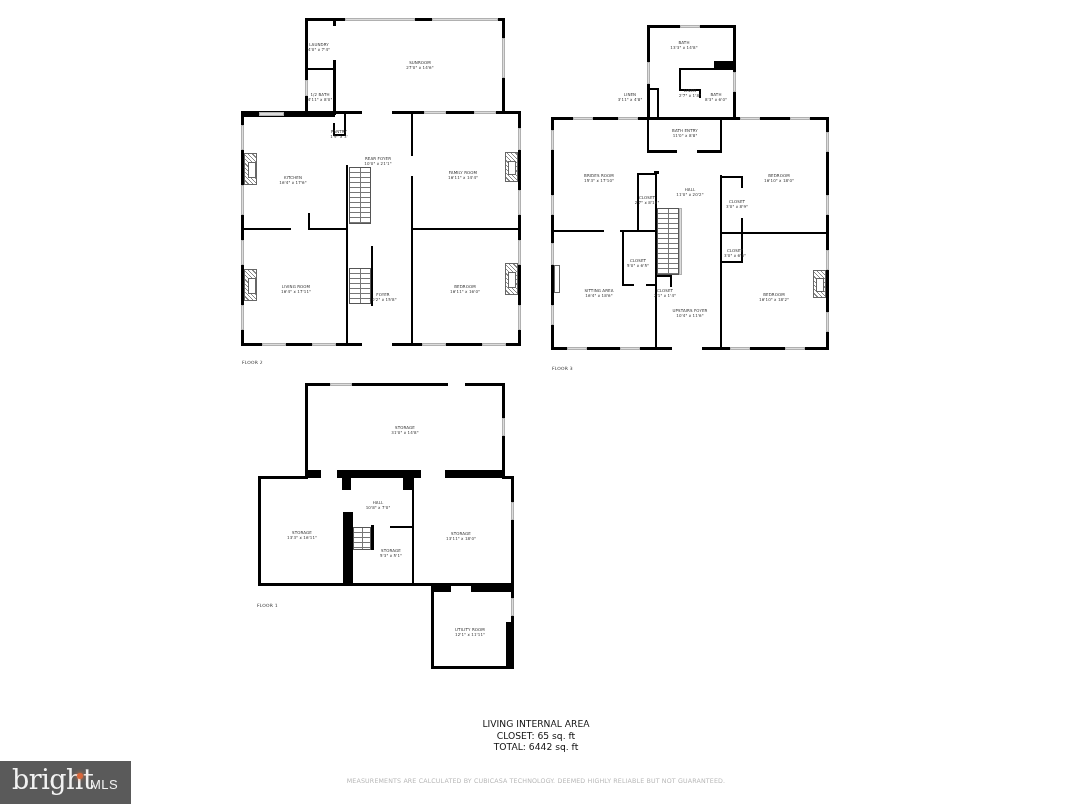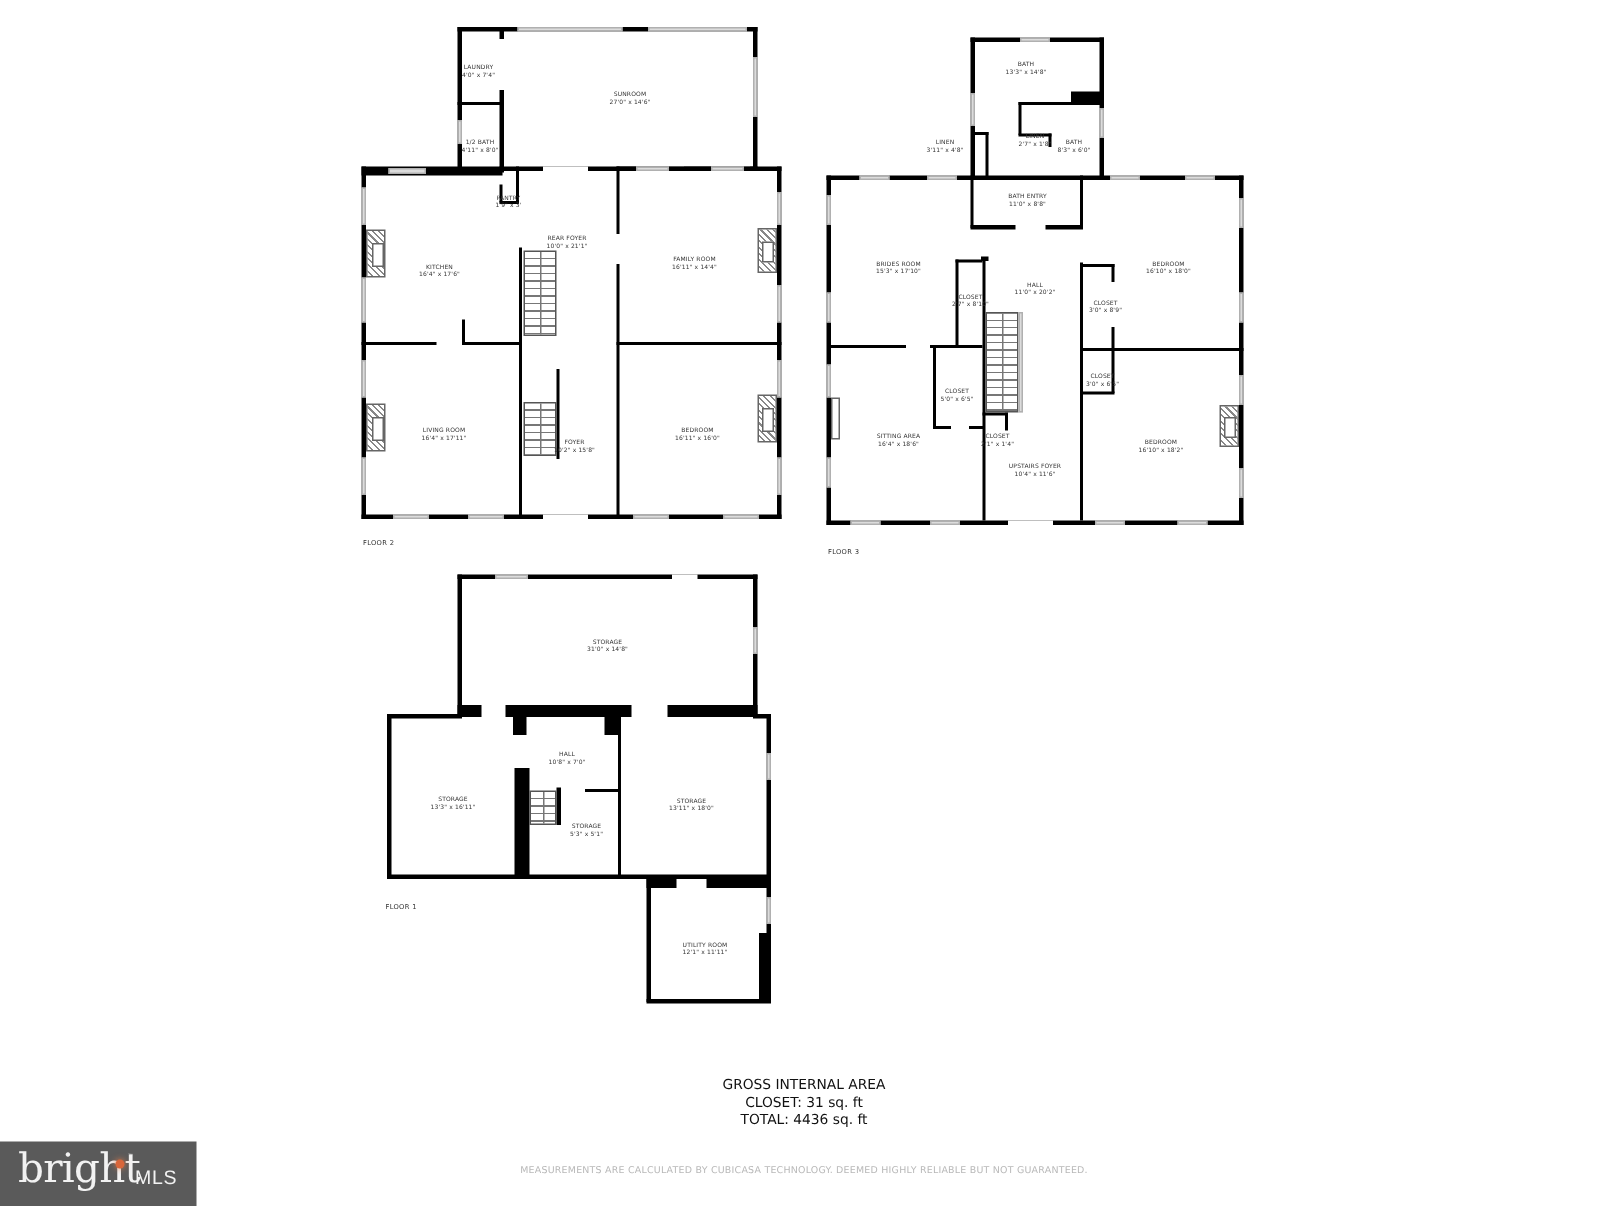--- a/index.html
+++ b/index.html
@@ -243,23 +243,23 @@
     <div class="room" style="left:378px;top:505px;"><span>HALL</span><span class="dim">10'8" x 7'0"</span></div>
     <div class="room" style="left:302px;top:535px;"><span>STORAGE</span><span class="dim">13'3" x 16'11"</span></div>
     <div class="room" style="left:391px;top:553px;"><span>STORAGE</span><span class="dim">5'3" x 5'1"</span></div>
     <div class="room" style="left:461px;top:536px;"><span>STORAGE</span><span class="dim">13'11" x 18'0"</span></div>
     <div class="room" style="left:470px;top:632px;"><span>UTILITY ROOM</span><span class="dim">12'1" x 11'11"</span></div>
 
     <div class="flabel" style="left:257px;top:603px;">FLOOR 1</div>
   </div>
 
   <div class="summary">
-    <div>GROSS INTERNAL AREA</div>
-    <div>CLOSET: 31 sq. ft</div>
-    <div>TOTAL: 4436 sq. ft</div>
+    <div>LIVING INTERNAL AREA</div>
+    <div>CLOSET: 65 sq. ft</div>
+    <div>TOTAL: 6442 sq. ft</div>
   </div>
   <div class="disclaimer">MEASUREMENTS ARE CALCULATED BY CUBICASA TECHNOLOGY. DEEMED HIGHLY RELIABLE BUT NOT GUARANTEED.</div>
 
   <div class="logo">
     <span class="bright">bright</span>
     <span class="spark"></span>
     <span class="tm">™</span>
     <span class="mls">MLS</span>
   </div>
 </div>

